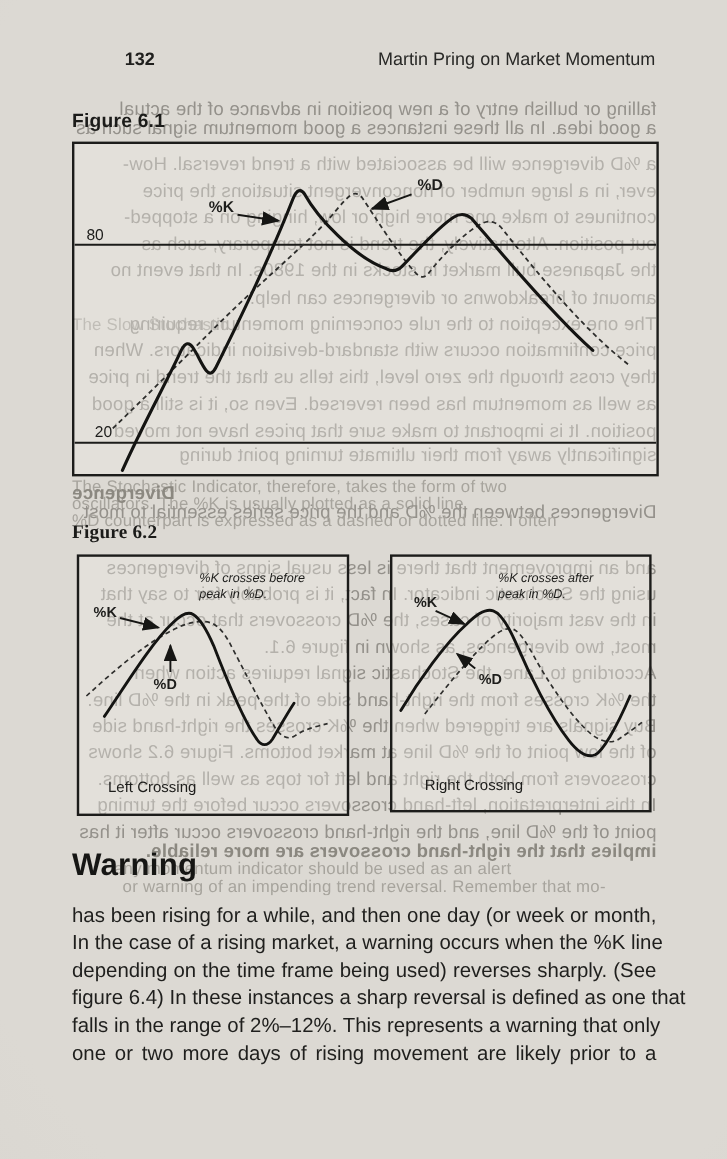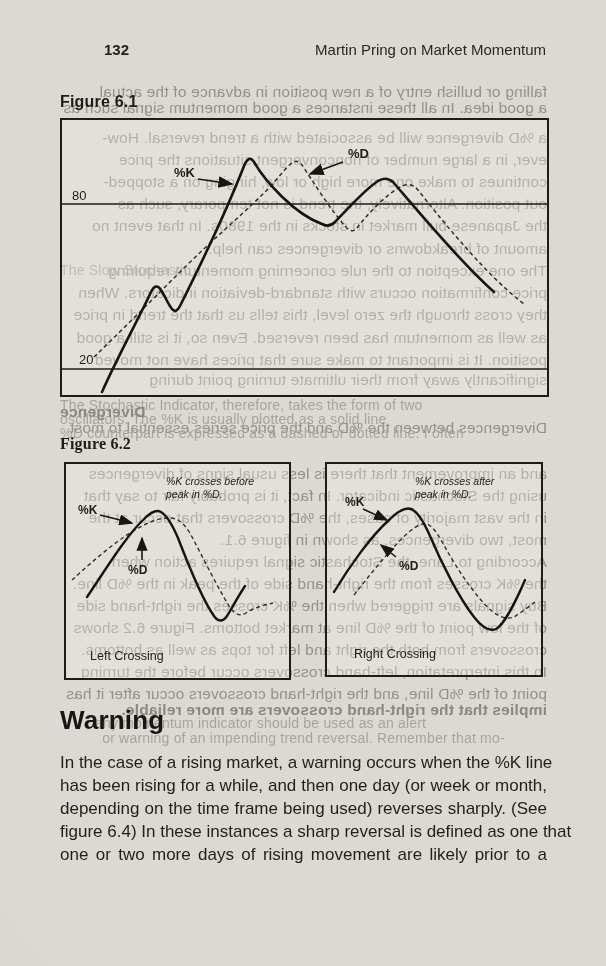--- a/index.html
+++ b/index.html
@@ -125,20 +125,21 @@
       <line x1="36" y1="45" x2="60" y2="56" stroke="#161614" stroke-width="1.6" marker-end="url(#ah)"></line>
       <text x="72" y="106" font-size="12" font-weight="bold" class="chart-text">%D</text>
       <line x1="69" y1="93" x2="54" y2="81" stroke="#161614" stroke-width="1.6" marker-end="url(#ah)"></line>
       <text x="27" y="194" font-size="12.5" class="chart-text">Right Crossing</text>
     </svg>
   </div>
 
   <div class="abs warn-head">Warning</div>
 
   <div class="abs para">
+    <div class="pline">has been rising for a while, and then one day (or week or month,</div>
     <div class="pline">In the case of a rising market, a warning occurs when the %K line</div>
-    <div class="pline">has been rising for a while, and then one day (or week or month,</div>
     <div class="pline">depending on the time frame being used) reverses sharply. (See</div>
     <div class="pline">figure 6.4) In these instances a sharp reversal is defined as one that</div>
+    <div class="pline">falls in the range of 2%–12%. This represents a warning that only</div>
     <div class="pline">one or two more days of rising movement are likely prior to a</div>
   </div>
 
 </div>
 
 </body></html>

